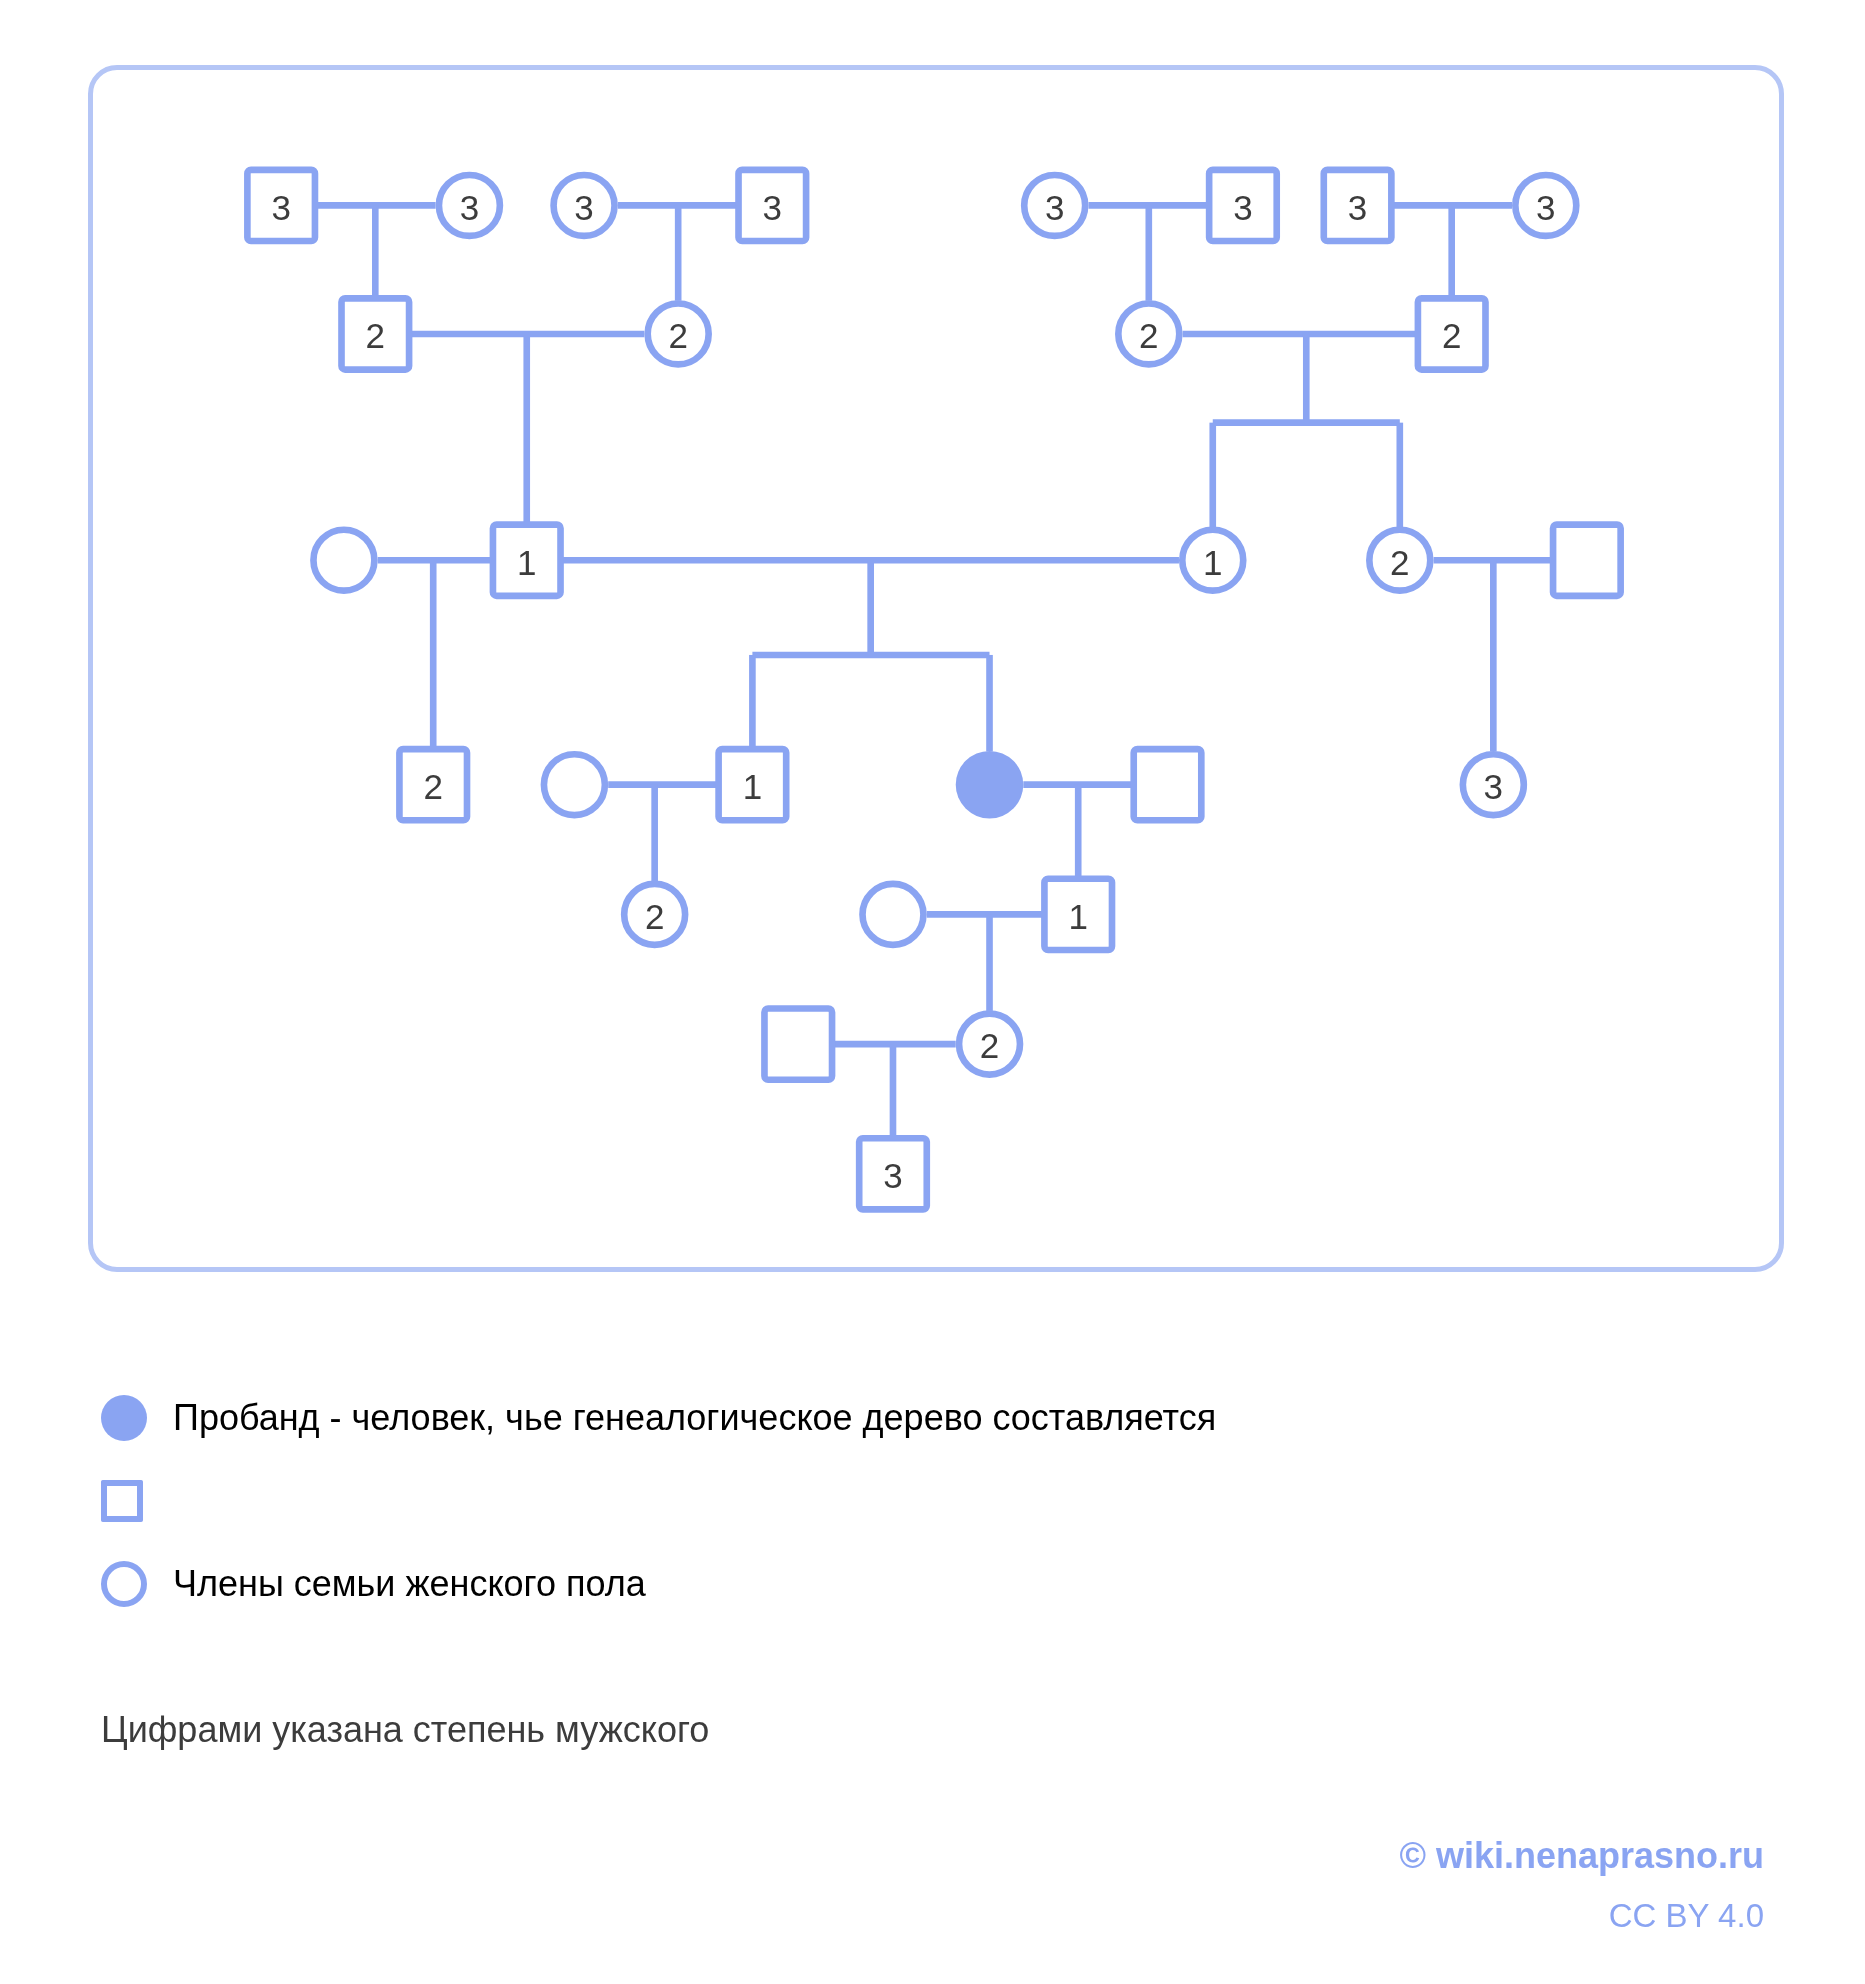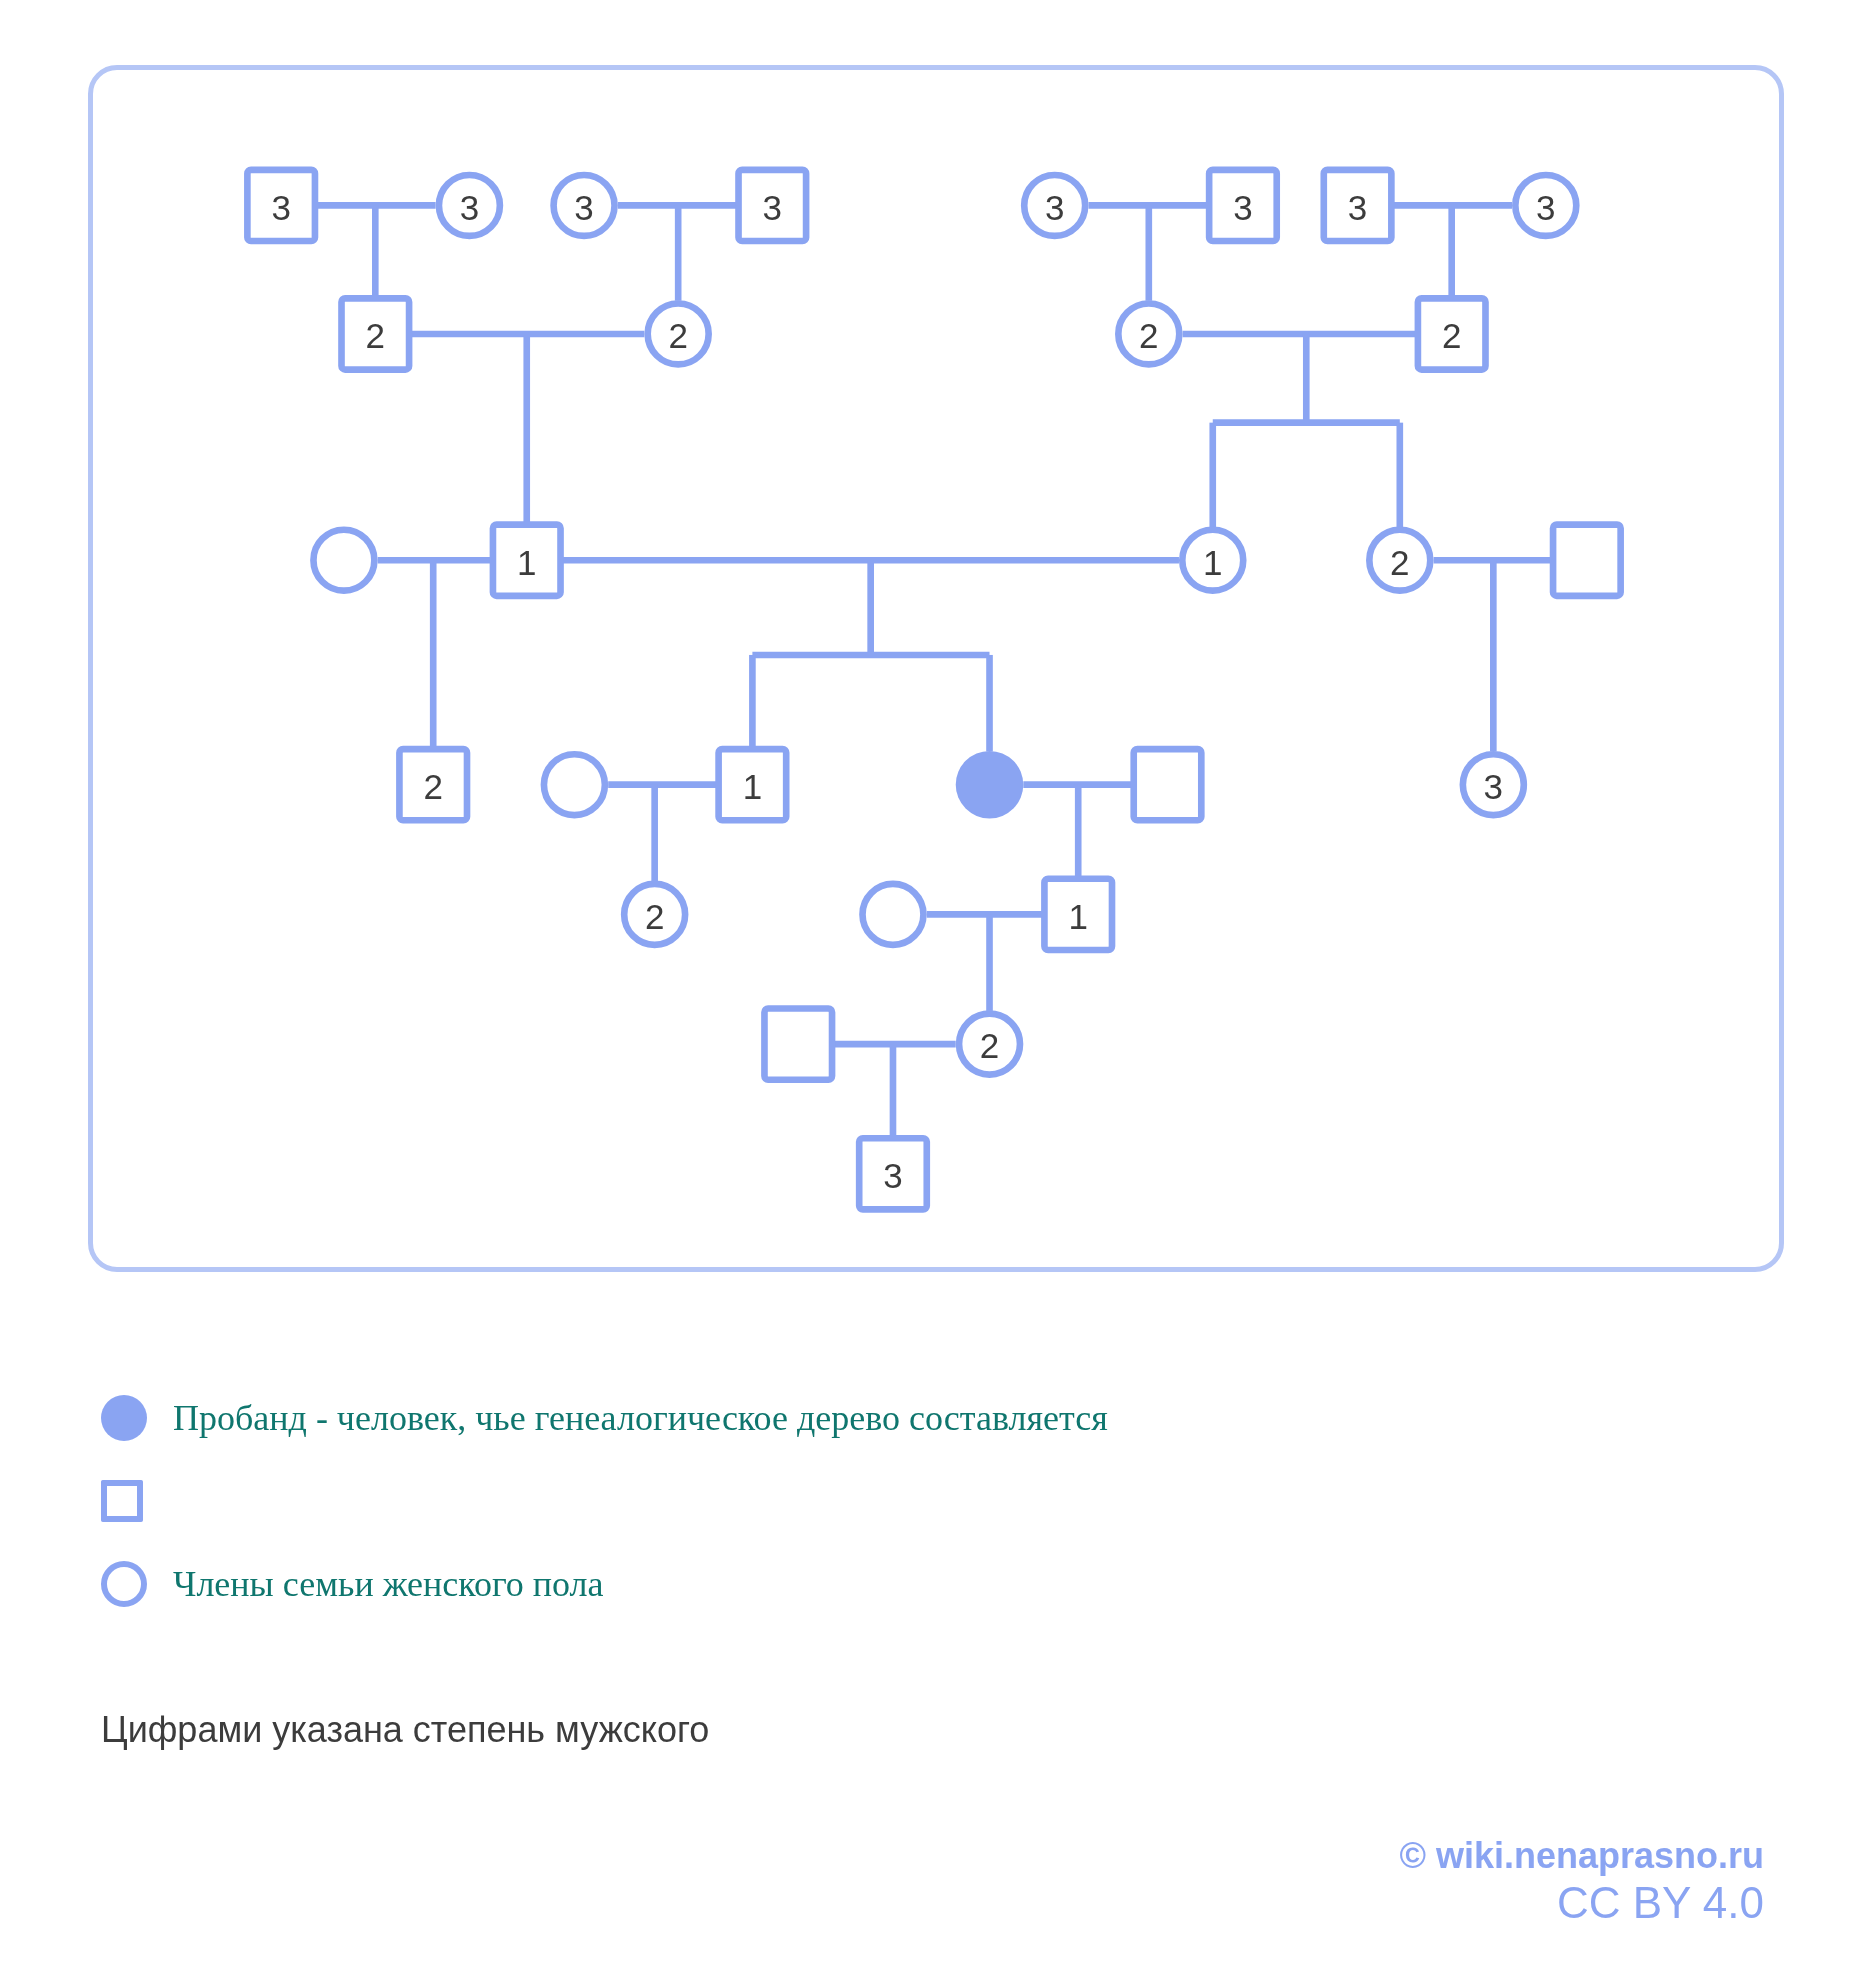--- a/index.html
+++ b/index.html
@@ -77,23 +77,23 @@
   }
   .sym-circle {
     width: 46px;
     height: 46px;
     border: 6.6px solid #8aa4f2;
     background: #ffffff;
     box-sizing: border-box;
     border-radius: 50%;
   }
   .legend-text {
-    font-family: Liberation Serif, serif;
+    font-family: Liberation Sans, sans-serif;
     font-size: 36px;
-    color: #0f766e;
+    color: #000000;
     white-space: nowrap;
     line-height: 1;
   }
   .note {
     position: absolute;
     left: 101px;
     top: 1709px;
     font-family: "Liberation Sans", sans-serif;
     font-size: 36px;
     color: #3c3c3c;
@@ -107,22 +107,23 @@
     font-family: "Liberation Sans", sans-serif;
     color: #8aa4f2;
     line-height: 1.18;
   }
   .credit-site {
     font-size: 36px;
     white-space: nowrap;
     font-weight: bold;
   }
   .credit-license {
-    font-size: 44px;
+    font-size: 33px;
     white-space: nowrap;
+    margin-top: 20px;
   }
 </style>
 </head>
 <body>
 
 <div id="root">
 
   <div class="pedigree-card"></div>
 
   <svg id="diagram-svg" width="1865" height="1328" viewBox="0 0 3091 2200">

